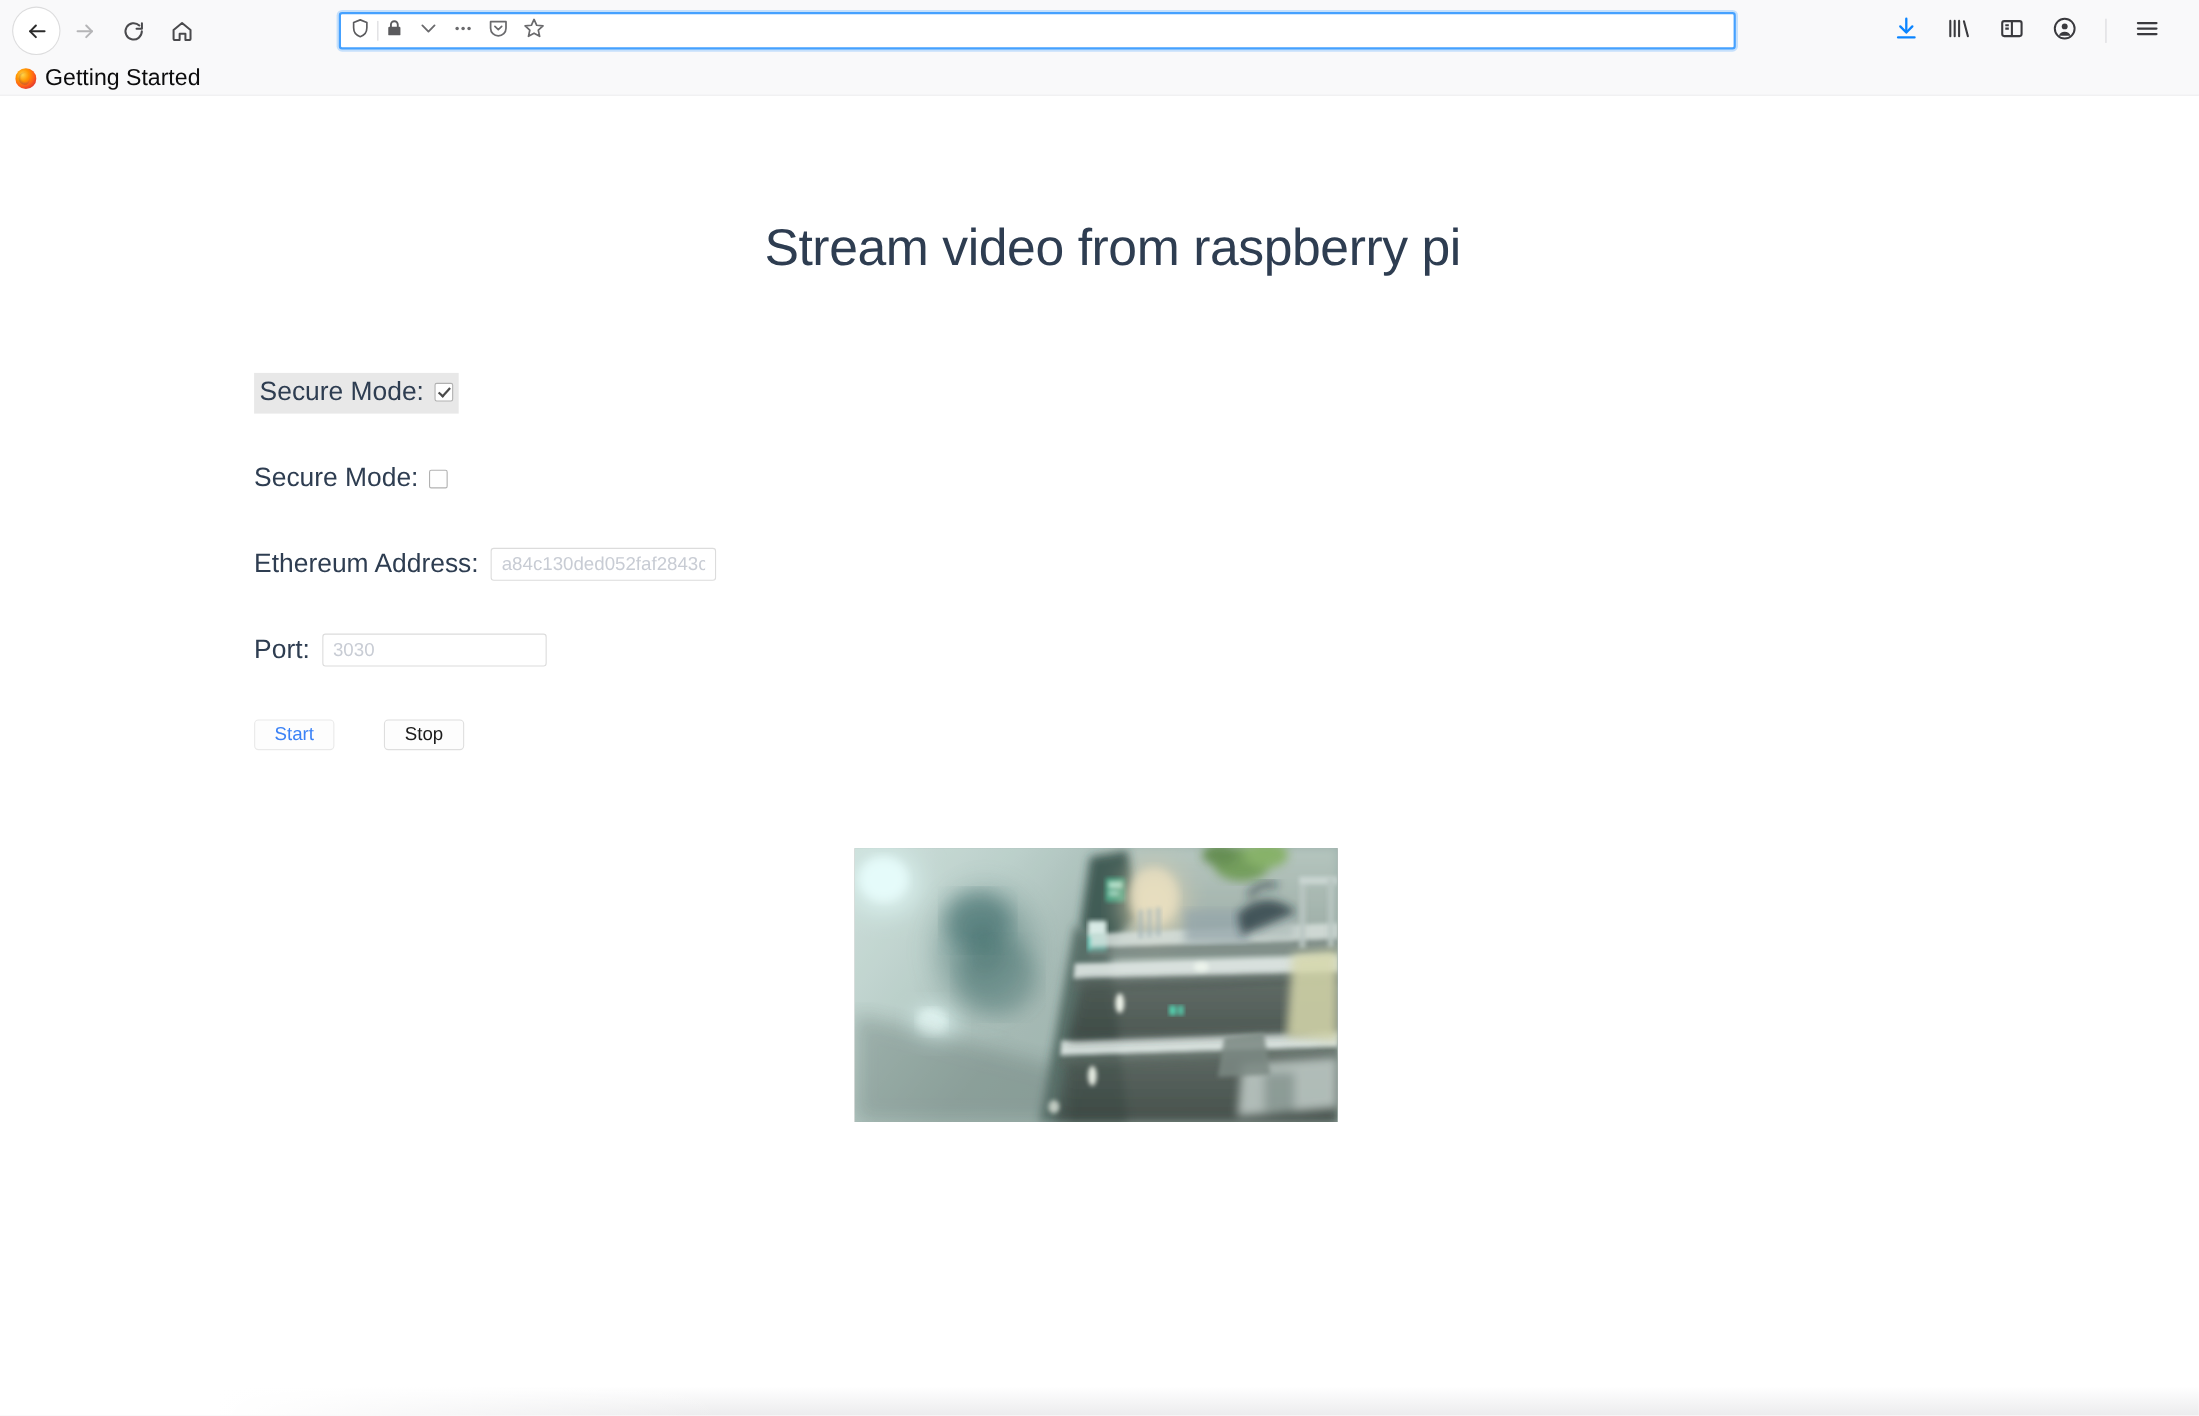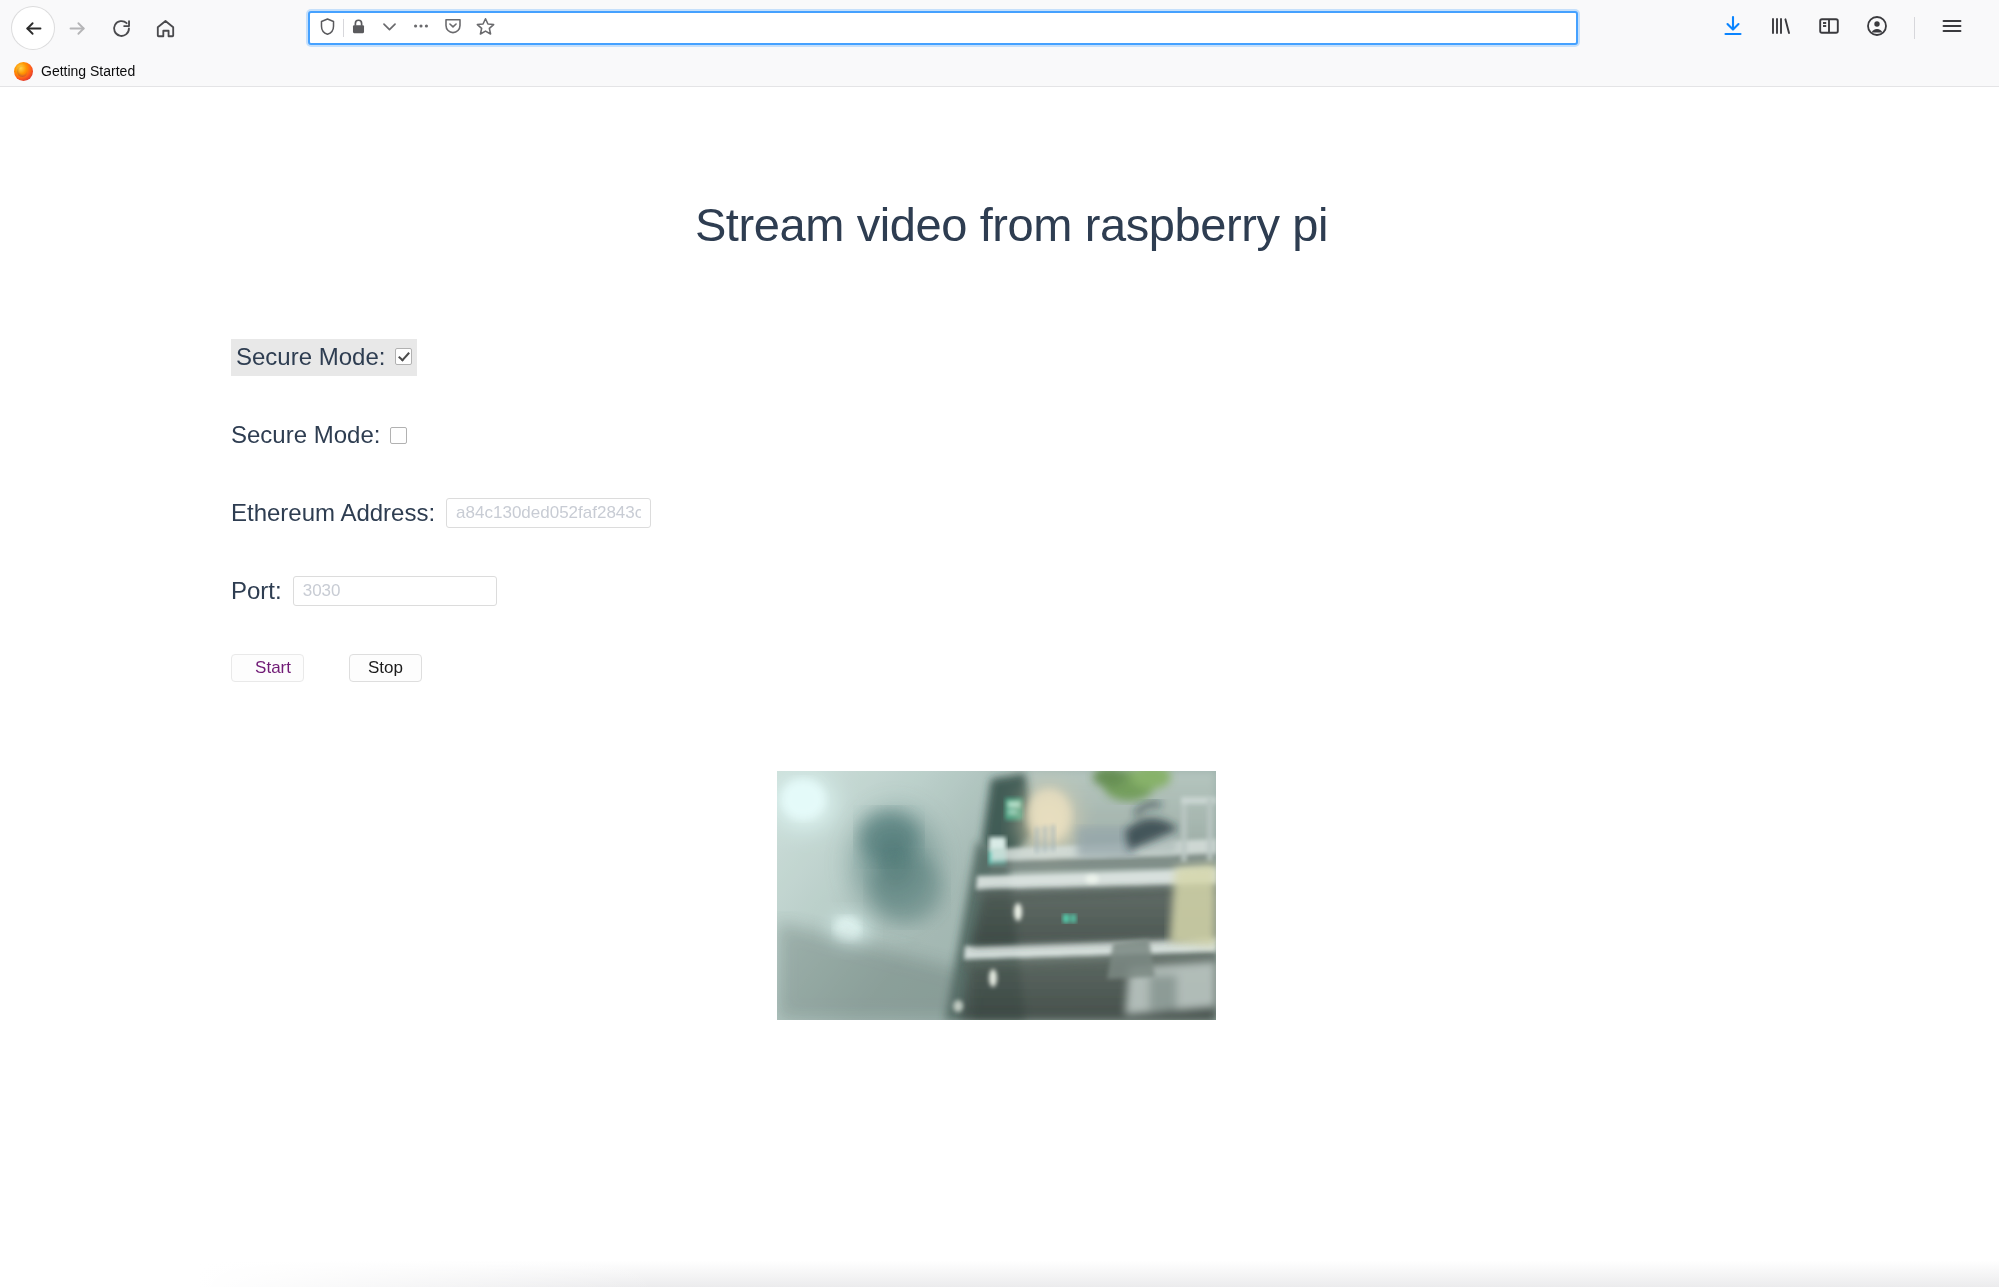--- a/index.html
+++ b/index.html
@@ -131,21 +131,21 @@
     background: #f9f9fa;
     box-sizing: border-box;
   }
   .bookmark-item {
     display: flex;
     align-items: center;
     padding: 2px 6px;
     border-radius: 2px;
   }
   .bookmark-label {
-    font-size: 14px;
+    font-size: 21px;
     color: #0c0c0d;
     margin-left: 8px;
     white-space: nowrap;
   }
   .ff-logo {
     width: 19px;
     height: 19px;
     border-radius: 50%;
     background: radial-gradient(circle at 35% 32%, #ffd54a 0%, #ff9500 32%, #ff5e1a 58%, #e23b2e 76%, #9a3a8f 100%);
     flex: none;
@@ -263,25 +263,24 @@
     min-width: 73px;
     background: #fdfdfd;
     border: 1px solid #dedede;
     border-radius: 4px;
     color: #1b1b1b;
     padding: 0 12px;
     box-sizing: border-box;
     cursor: pointer;
   }
   .action-btn.disabled {
-    color: #701a75;
+    color: #3b82f6;
     border-color: #e9e9e9;
     background: #fdfdfd;
     cursor: default;
-    text-align: right;
   }
   #stop-button { margin-left: 45px; }
 
   
   #video-frame {
     position: absolute;
     left: 777px;
     top: 684px;
     width: 439px;
     height: 249px;

